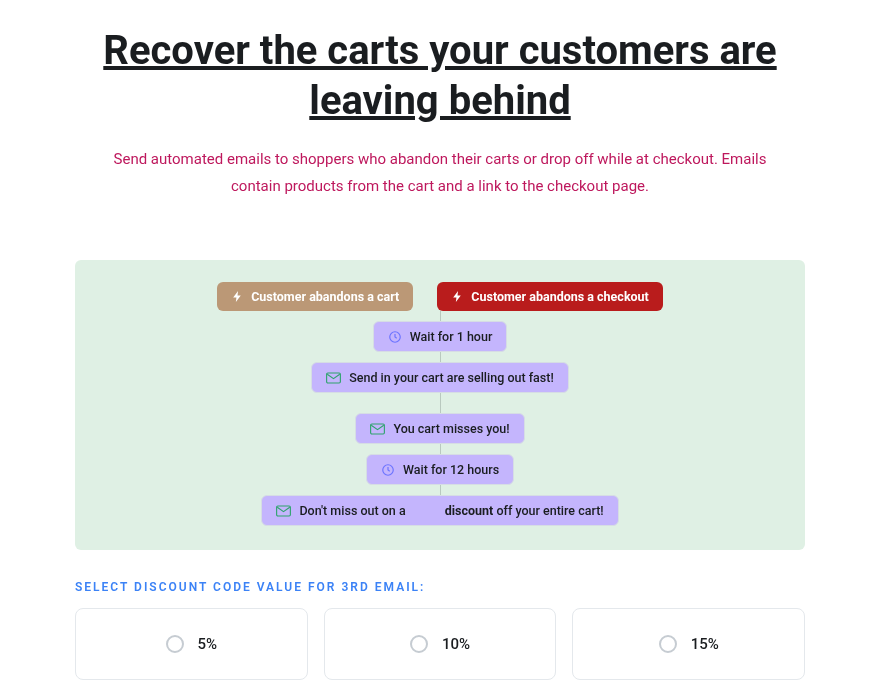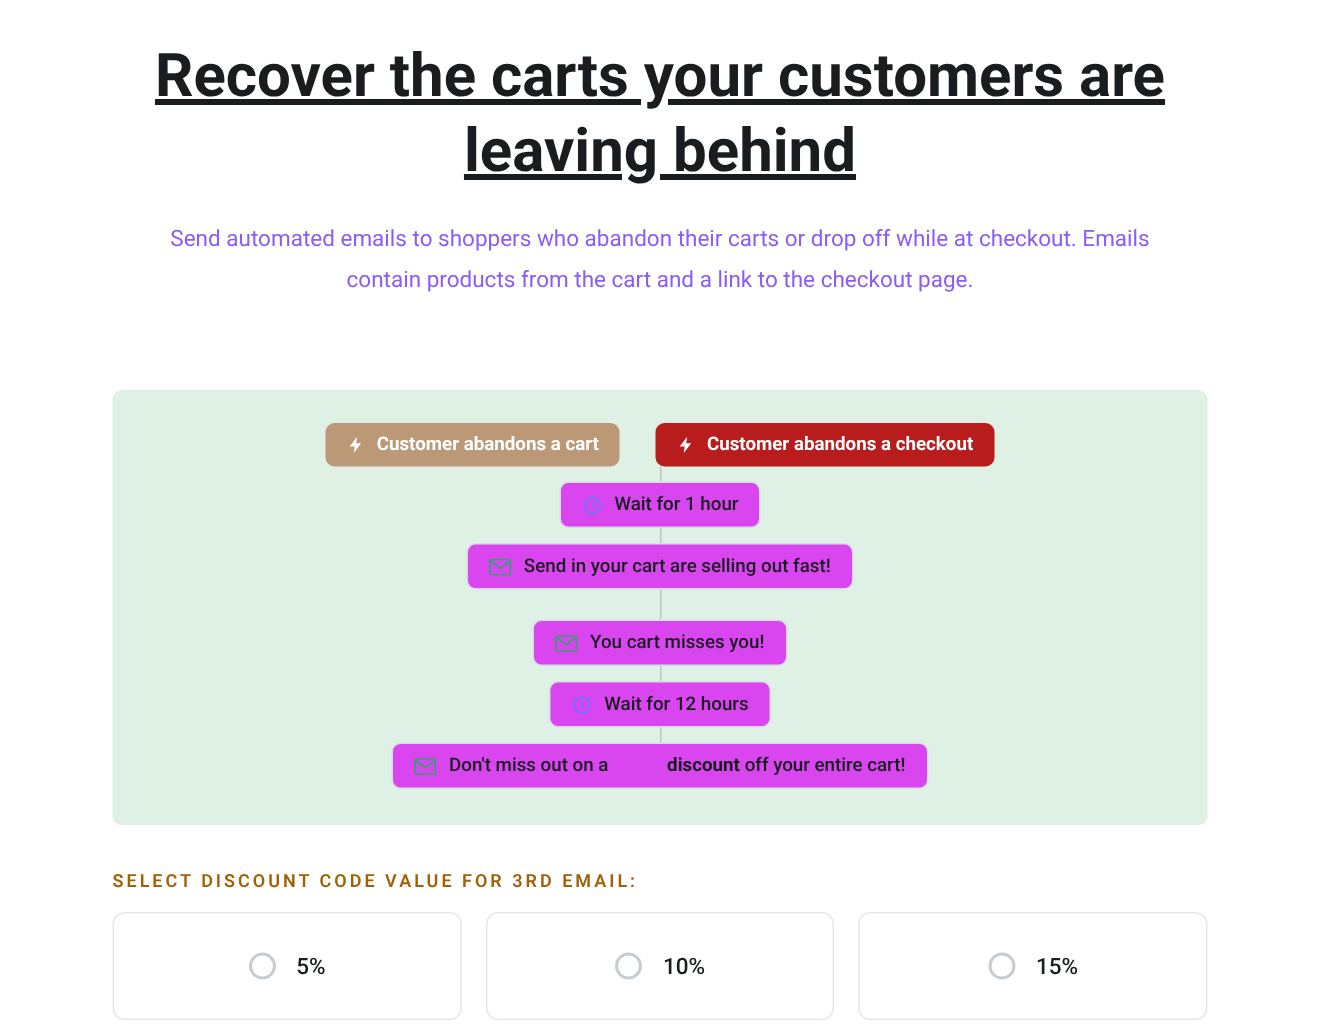--- a/index.html
+++ b/index.html
@@ -15,21 +15,21 @@
     font-size: 40px;
     font-weight: 700;
     text-align: center;
     line-height: 1.25;
     color: #1a1d20;
     padding: 26px 60px 20px;
     text-decoration: underline;
   }
   .page-subtitle {
     font-size: 15px;
-    color: #8b5cf6;
+    color: #be185d;
     text-align: center;
     line-height: 1.8;
     padding: 0 90px 40px;
   }
   .flow-panel {
     background: #dff0e4;
     margin: 20px 75px 30px;
     border-radius: 6px;
     padding: 22px 16px 24px;
     display: flex;
@@ -62,38 +62,38 @@
   }
   .step-pill {
     display: flex;
     align-items: center;
     gap: 8px;
     padding: 7px 14px;
     border-radius: 6px;
     font-size: 12.5px;
     font-weight: 500;
     color: #1a1d20;
-    background: #d946ef;
+    background: #c4b5fd;
     border: 1px solid #d6dde4;
   }
   .clock-icon {
     width: 14px; height: 14px; flex-shrink:0;
     stroke: #6b73ff; stroke-width: 2; fill: none;
   }
   .mail-icon {
     width: 15px; height: 12px; flex-shrink:0;
     stroke: #2ea36d; stroke-width: 1.8; fill: none;
   }
   .step-text b { font-weight: 700; margin-left: 36px; }
 
   .select-label {
     font-size: 12px;
     letter-spacing: 2px;
     font-weight: 600;
-    color: #a16207;
+    color: #3b82f6;
     margin: 16px 75px 14px;
   }
   .discount-options {
     display: flex;
     gap: 16px;
     margin: 0 75px;
   }
   .discount-card {
     flex: 1;
     border: 1px solid #e4e8ec;

